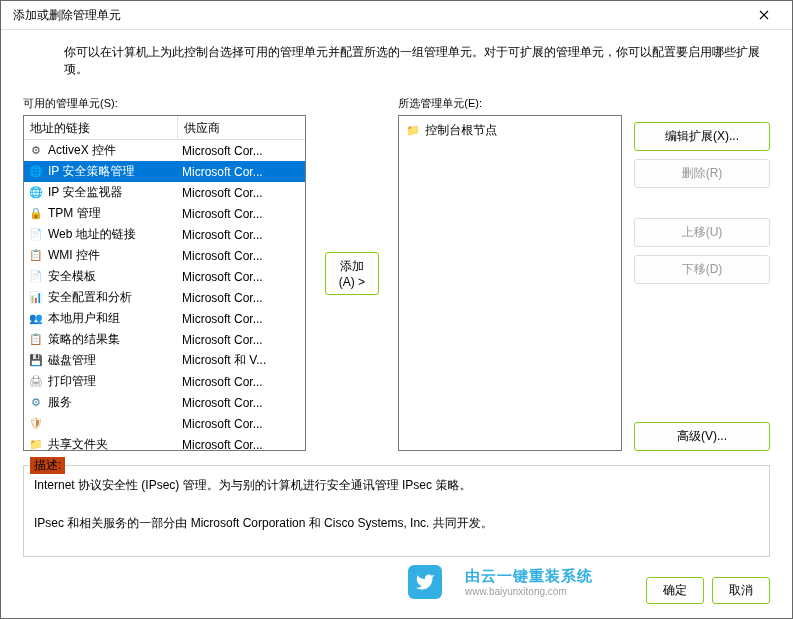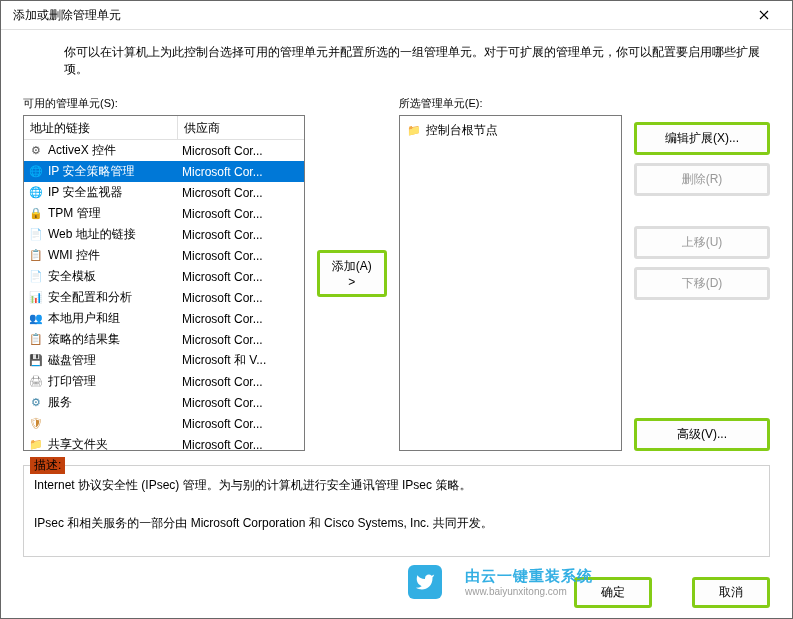--- a/index.html
+++ b/index.html
@@ -23,30 +23,30 @@
     .list-header-cell.c2 { flex: 1; border-right: none; }
     .list-body { overflow-y: auto; height: 312px; }
     .list-row { display: flex; height: 21px; align-items: center; cursor: default; }
     .list-row.selected { background: #0078d7; color: #fff; }
     .list-cell { padding: 2px 4px; font-size: 12px; white-space: nowrap; overflow: hidden; text-overflow: ellipsis; }
     .list-cell.c1 { width: 154px; display: flex; align-items: center; gap: 4px; }
     .list-cell.c2 { flex: 1; }
     .icon { width: 16px; height: 16px; flex-shrink: 0; display: inline-flex; align-items: center; justify-content: center; font-size: 11px; }
     .snapin-box { border: 1px solid #7a7a7a; height: 336px; background: #fff; padding: 4px; }
     .tree-item { display: flex; align-items: center; gap: 4px; padding: 2px; }
-    .btn { background: #fdfdfd; border: 3px solid #84cc16; border-radius: 3px; padding: 5px 8px; font-size: 12px; cursor: pointer; text-align: center; font-family: inherit; }
+    .btn { background: #fdfdfd; border: 1px solid #84cc16; border-radius: 3px; padding: 5px 8px; font-size: 12px; cursor: pointer; text-align: center; font-family: inherit; }
     .btn.disabled { color: #999; border-color: #ddd; background: #fdfdfd; cursor: default; }
-    .btn-add { width: 70px; }
+    .btn-add { width: 54px; }
     .btn-side { width: 136px; }
     .desc-box { border: 1px solid #d0d0d0; margin-top: 14px; padding: 10px 10px 6px 10px; position: relative; height: 92px; }
     .desc-box-label { position: absolute; top: -9px; left: 6px; background: #c2410c; padding: 0 4px; font-size: 12px; }
     .desc-text { font-size: 12px; line-height: 1.5; }
     .desc-text p { margin-bottom: 20px; }
     .footer { display: flex; justify-content: flex-end; gap: 8px; padding: 10px 22px 14px 22px; }
-    .btn-footer { width: 78px; padding: 4px 8px; margin-left: 32px; }
+    .btn-footer { width: 58px; padding: 4px 8px; }
     .watermark { position: absolute; bottom: 20px; right: 200px; display: flex; align-items: center; gap: 23px; opacity: 0.95; pointer-events: none; }
     .wm-icon { width: 34px; height: 34px; background: #29abe2; border-radius: 6px; display: flex; align-items: center; justify-content: center; color: #fff; font-size: 18px; }
     .wm-text { display: flex; flex-direction: column; }
     .wm-text-main { color: #29abe2; font-size: 15px; font-weight: bold; letter-spacing: 1px; }
     .wm-text-sub { color: #999; font-size: 10px; }
   </style>
 </head>
 <body>
 
 <div class="dialog">

